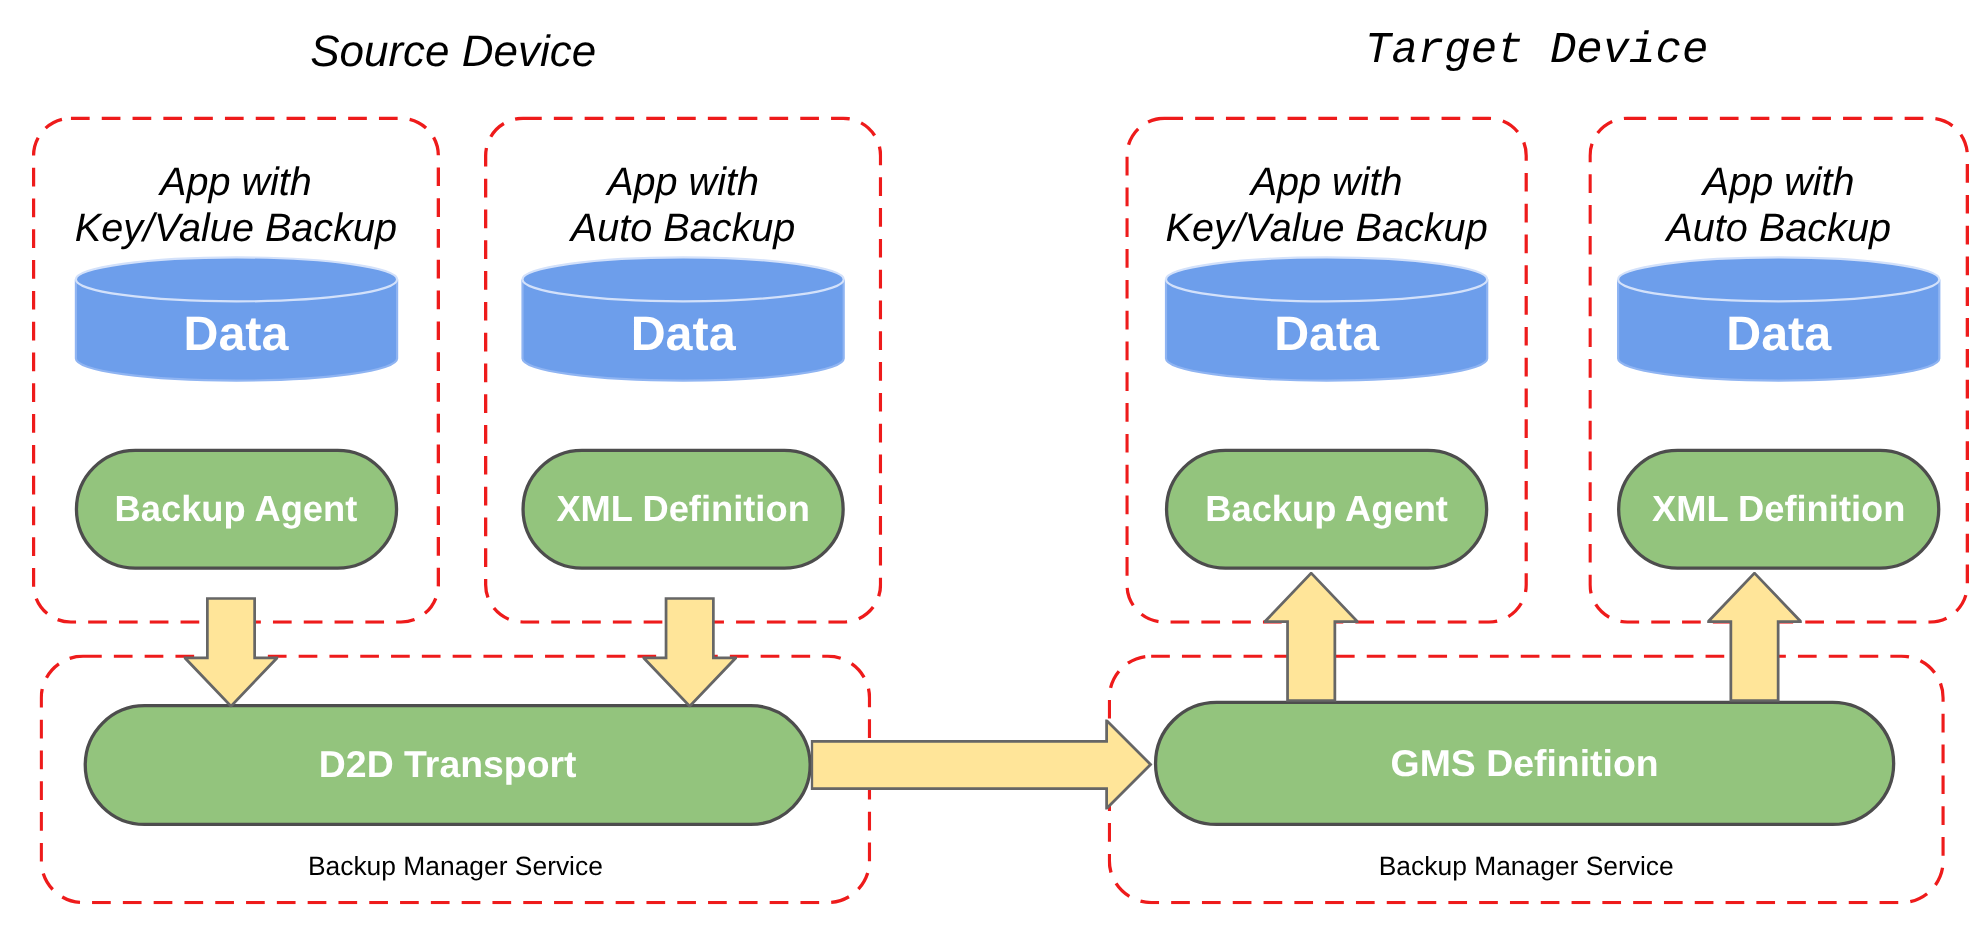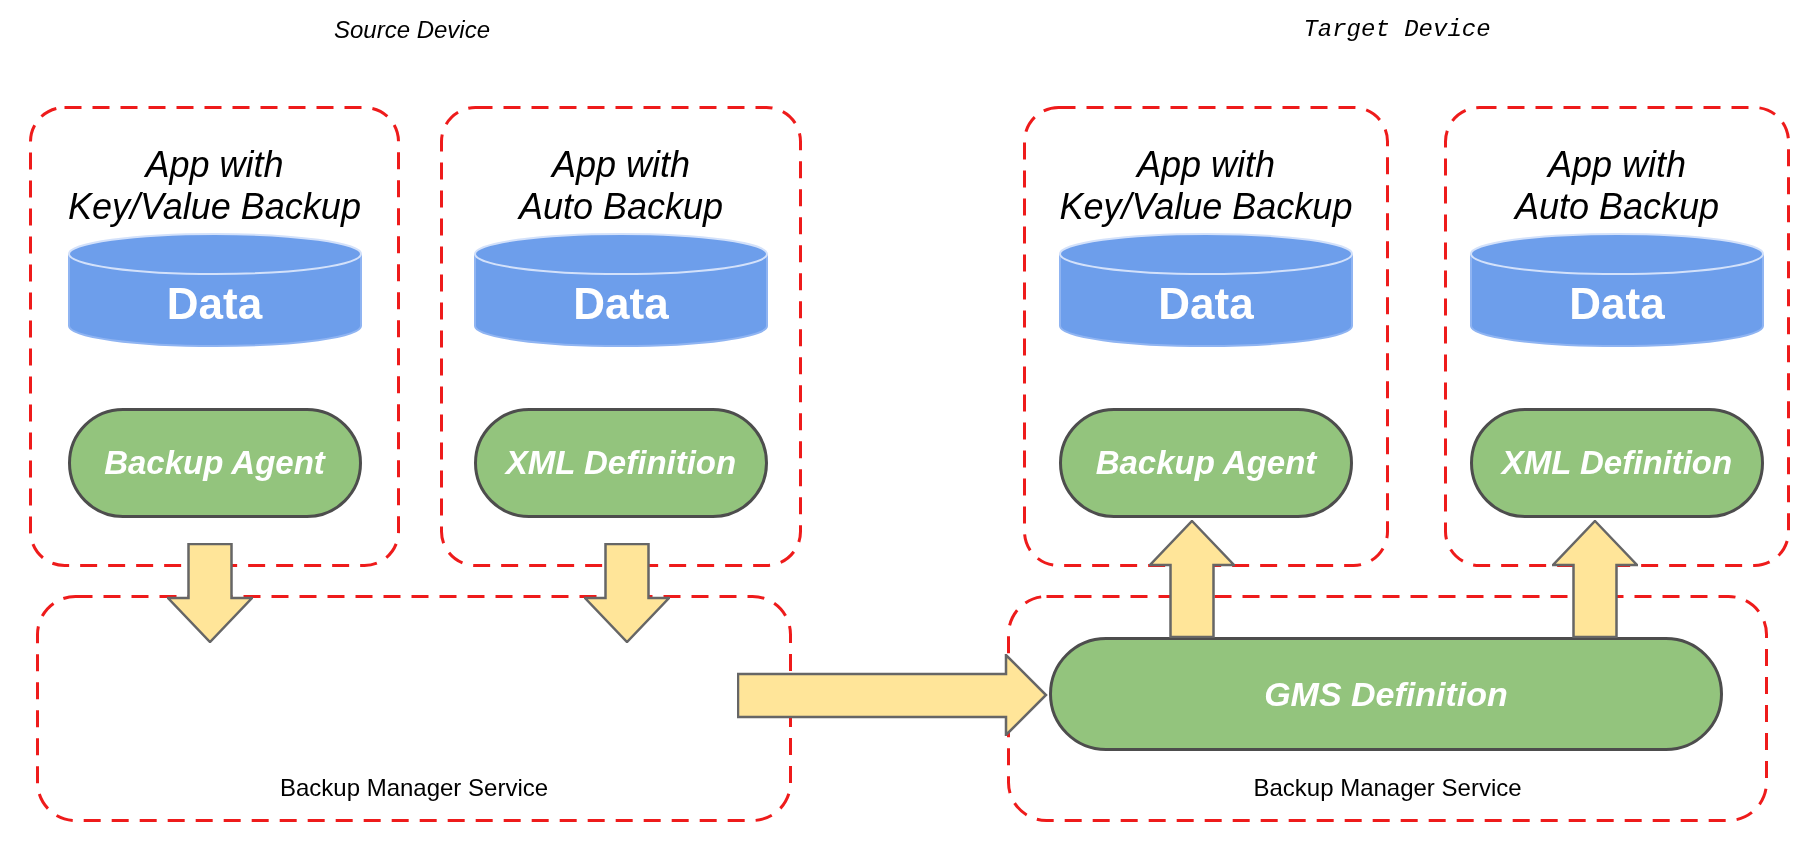--- a/index.html
+++ b/index.html
@@ -13,22 +13,22 @@
     --arrow-border:#666666;
     --text-dark:#000000;
     --text-light:#FFFFFF;
   }
   *{margin:0;padding:0;box-sizing:border-box;}
   html,body{background:#fff;}
   body{font-family:"Liberation Sans",sans-serif;}
   .canvas{position:relative;width:1797px;height:847px;background:#fff;overflow:hidden;}
 
   .device-title{
-    position:absolute;top:8px;width:600px;
-    text-align:center;font-style:italic;font-size:24px;line-height:44px;
+    position:absolute;top:25px;width:600px;
+    text-align:center;font-style:italic;font-size:40px;line-height:44px;
     color:var(--text-dark);
   }
   .device-title.source{left:112px;}
   .device-title.target{left:1097px;font-family:Liberation Mono, monospace;}
 
   .app-box,.mgr-box{position:absolute;}
   .dash-rect{position:absolute;left:0;top:0;display:block;}
   .dash-rect rect{fill:none;stroke:var(--red-dashed);stroke-width:3;}
 
   .app-label{
@@ -43,21 +43,21 @@
   .cyl-top{fill:var(--blue-fill);stroke:var(--blue-ellipse-edge);stroke-width:2;}
   .cyl-label{
     position:absolute;left:0;top:34px;width:100%;height:76px;
     display:flex;align-items:center;justify-content:center;
     font-weight:bold;font-size:44px;color:var(--text-light);
   }
 
   .pill{
     display:flex;align-items:center;justify-content:center;
     background:var(--green-fill);border:3px solid var(--green-border);
-    font-weight:bold;color:var(--text-light);white-space:nowrap;font-style:italic;
+    font-weight:bold;color:var(--text-light);white-space:nowrap;
   }
   .component-pill{
     position:absolute;top:302px;left:50%;transform:translateX(-50%);
     width:294px;height:110px;border-radius:55px;font-size:33px;
   }
   .transport-pill{
     position:absolute;border-radius:58px;font-size:34px;
   }
   .transport-pill.d2d{left:40px;top:45px;width:662px;height:111px;}
   .transport-pill.gms{left:42px;top:42px;width:674px;height:114px;}
@@ -148,20 +148,21 @@
       </svg>
       <div class="cyl-label">Data</div>
     </div>
     <div class="pill component-pill">XML Definition</div>
   </div>
 
   <div class="mgr-box" style="left:36px;top:595px;width:756px;height:227px;">
     <svg class="dash-rect" width="756" height="227">
         <rect x="1.5" y="1.5" width="753" height="224" rx="38" stroke-dasharray="17 11"></rect>
       </svg>
+    <div class="pill transport-pill d2d">D2D Transport</div>
     <div class="mgr-label">Backup Manager Service</div>
   </div>
 
   <div class="mgr-box" style="left:1007px;top:595px;width:761px;height:227px;">
     <svg class="dash-rect" width="761" height="227">
         <rect x="1.5" y="1.5" width="758" height="224" rx="38" stroke-dasharray="17 11"></rect>
       </svg>
     <div class="pill transport-pill gms">GMS Definition</div>
     <div class="mgr-label">Backup Manager Service</div>
   </div>

